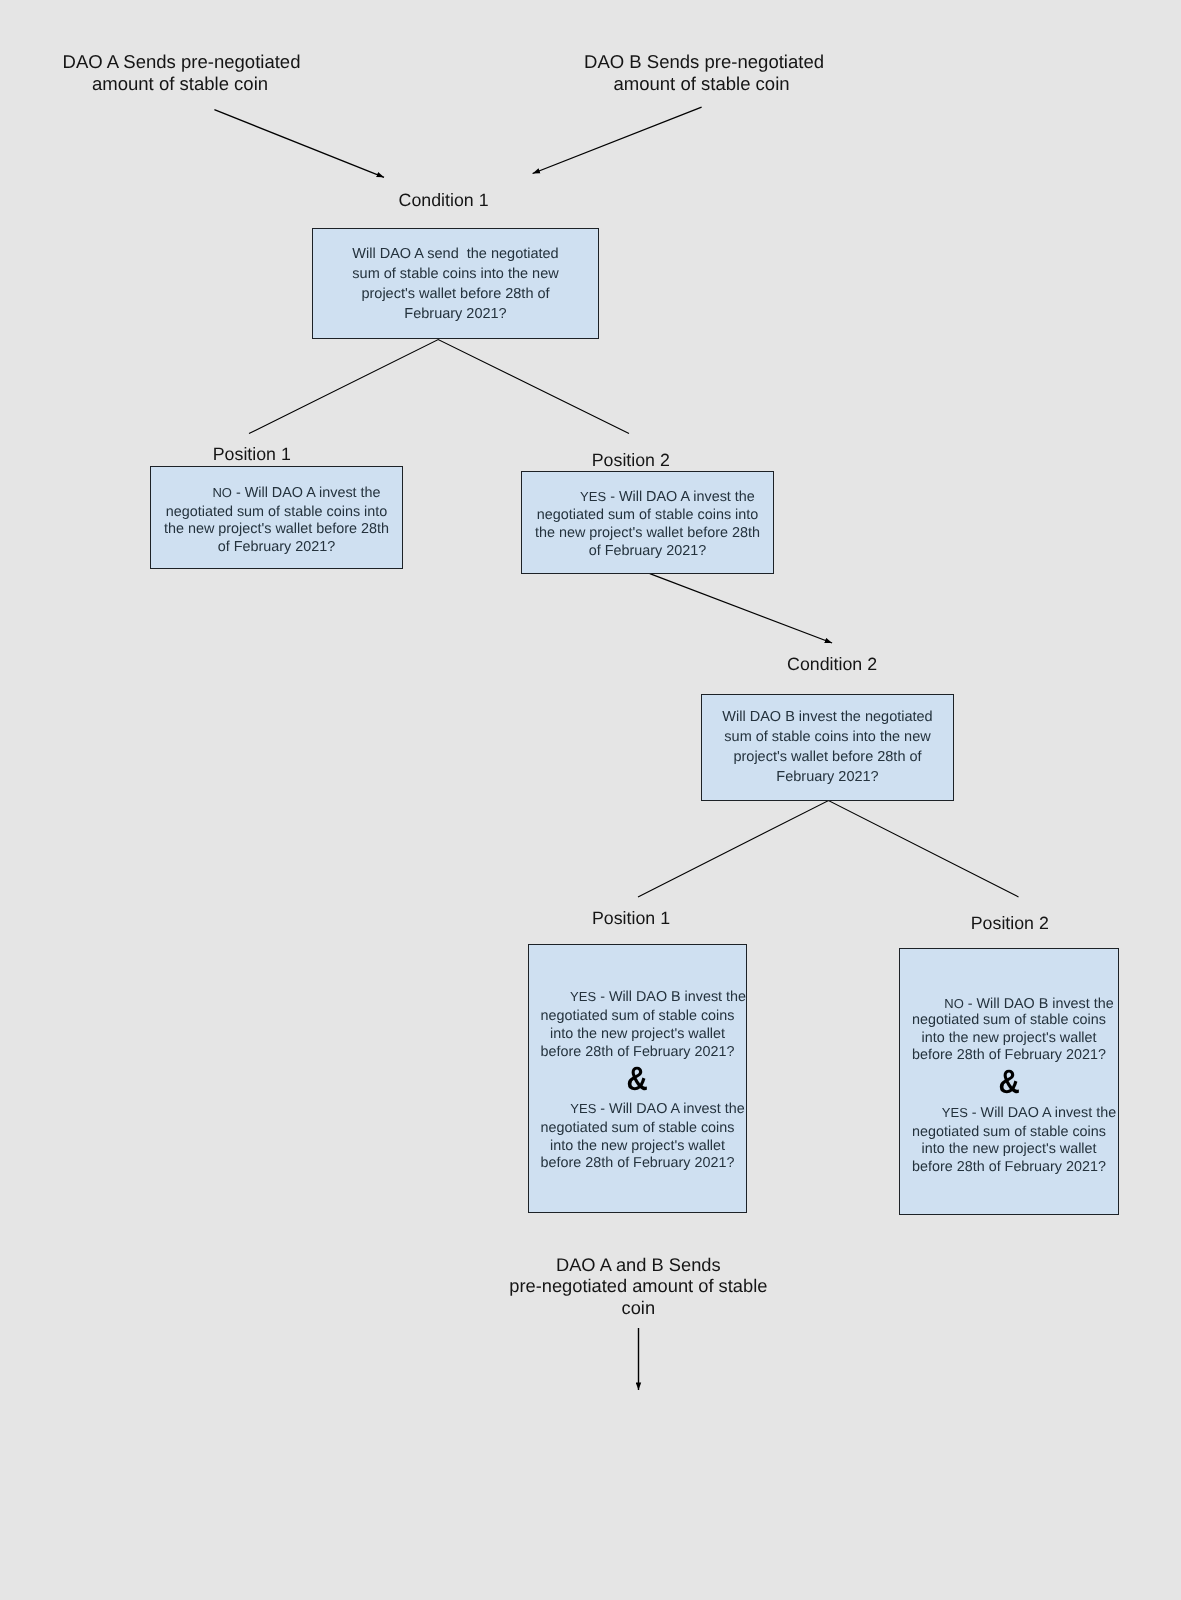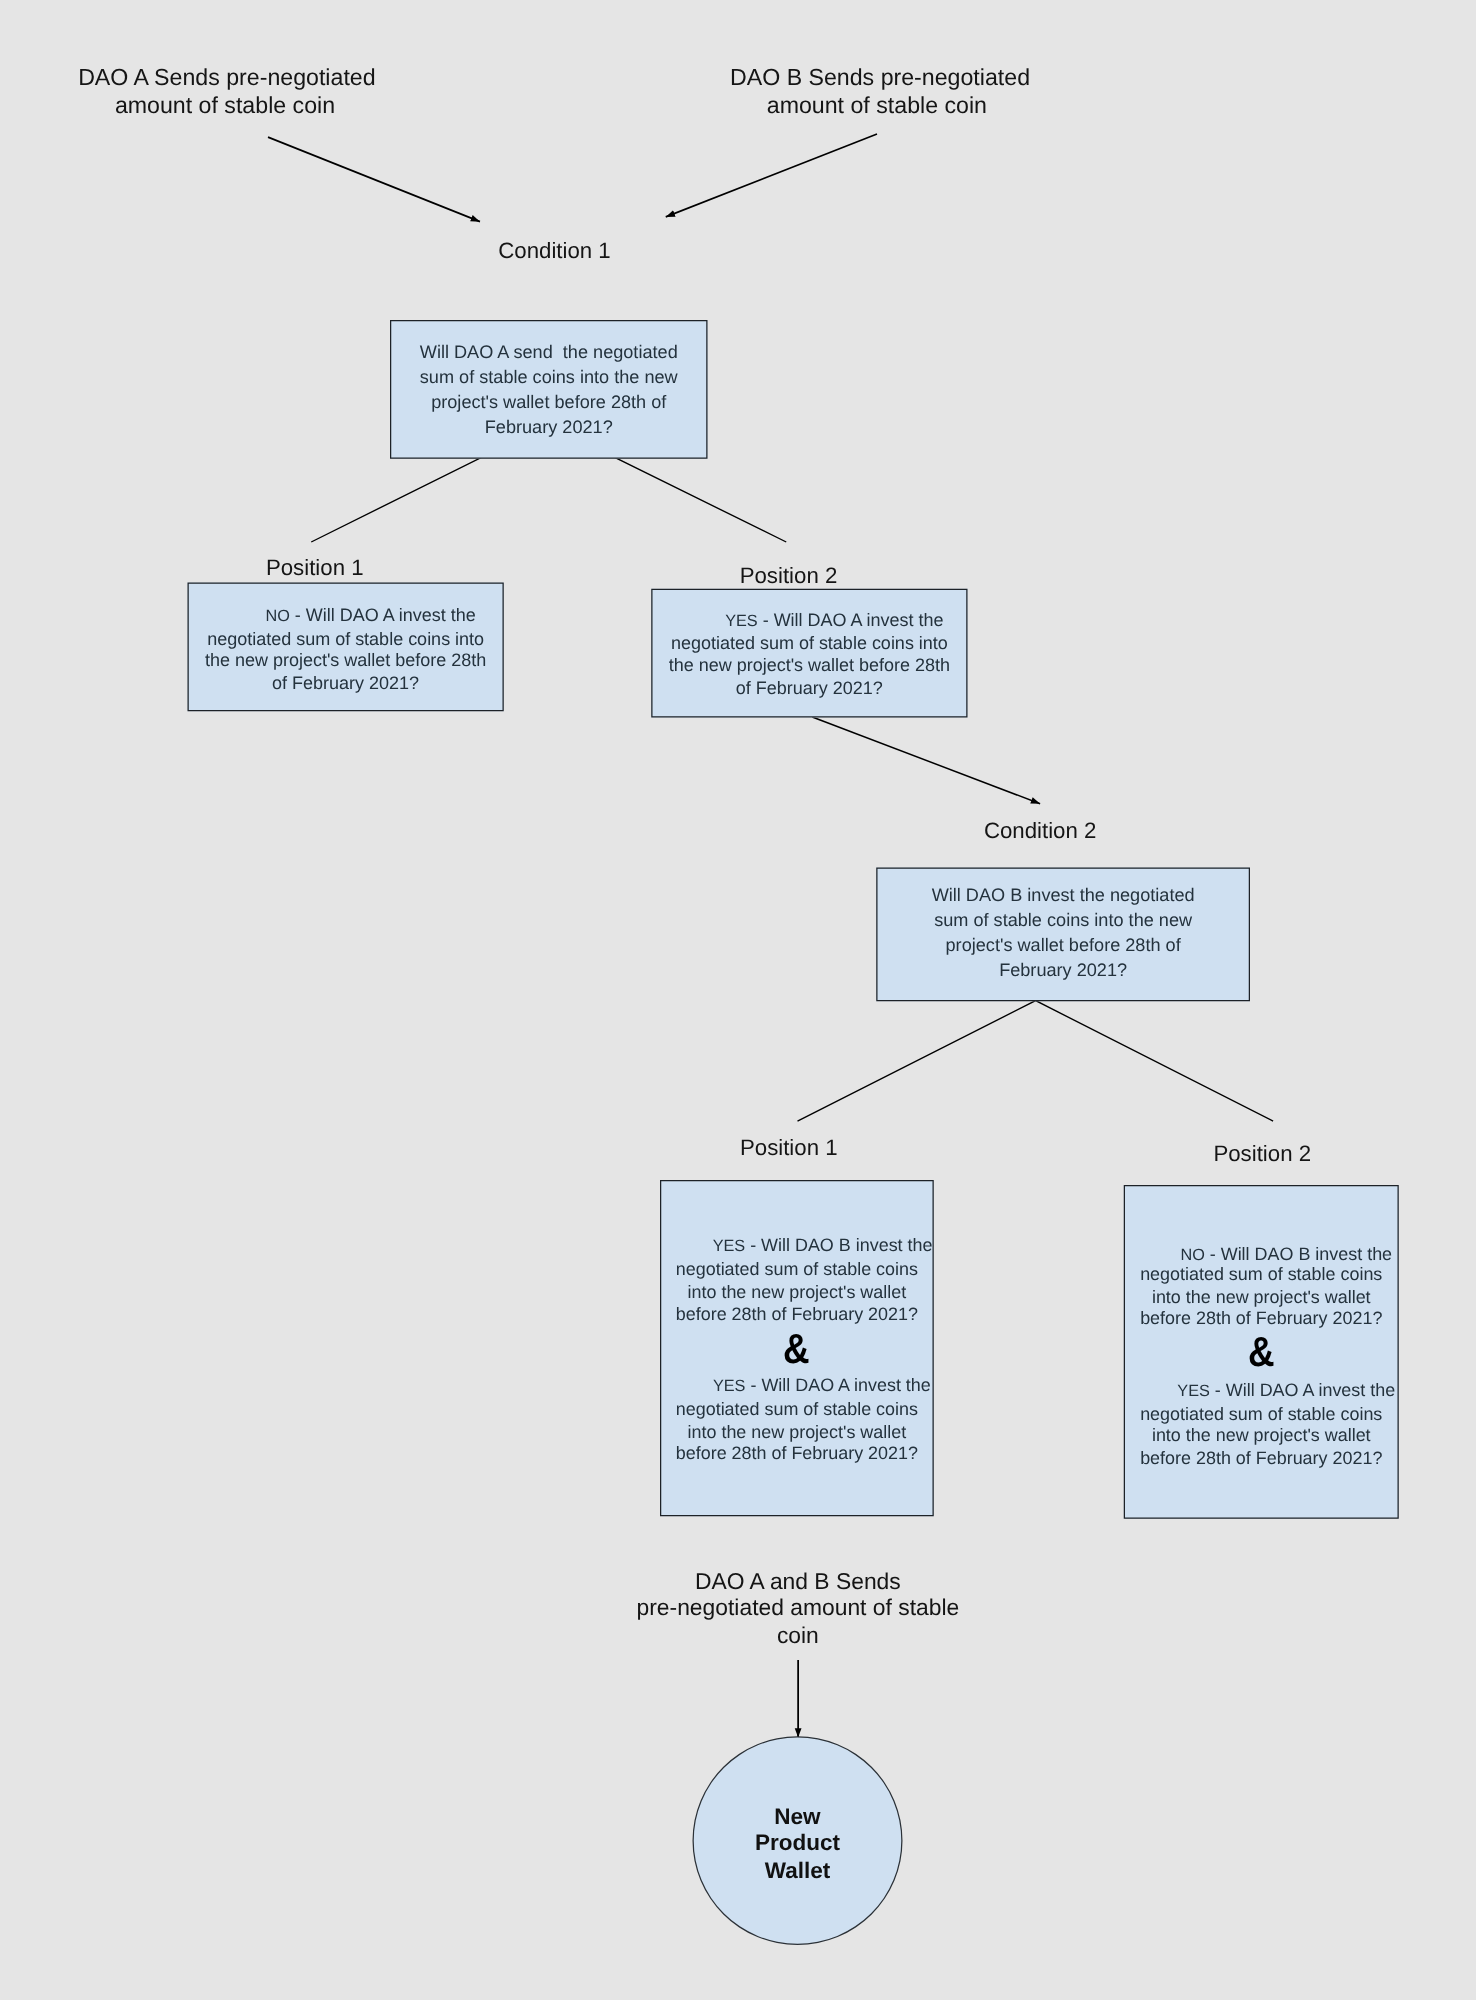--- a/index.html
+++ b/index.html
@@ -90,21 +90,21 @@
   </div>
 
   <div class="label" style="left:584px; top:0; width:235px; font-size:18.55px;">
     <div class="line" style="top: 62.333px;">DAO B Sends pre-negotiated</div>
     <div class="line" style="top: 83.933px;">amount of stable coin</div>
   </div>
 
   <div class="label" style="left:343.6px; top:0; width:200px; font-size:17.8px;">
     <div class="line" style="top: 199.662px;">Condition 1</div>
   </div>
-  <div class="node" style="left:312px; top:228px; width:254px; height:111px; font-size:14.5px;margin-top:28px;">
+  <div class="node" style="left:312px; top:228px; width:287px; height:111px; font-size:14.5px;">
     <div class="line" style="top: 24.9702px;">Will DAO A send  the negotiated</div>
     <div class="line" style="top: 44.8702px;">sum of stable coins into the new</div>
     <div class="line" style="top: 64.7702px;">project's wallet before 28th of</div>
     <div class="line" style="top: 84.6702px;">February 2021?</div>
   </div>
 
   <div class="label" style="left:151.8px; top:0; width:200px; font-size:17.8px;">
     <div class="line" style="top: 453.762px;">Position 1</div>
   </div>
   <div class="node" style="left:150px; top:466px; width:253px; height:103px; font-size:14.4px;">
@@ -120,21 +120,21 @@
   <div class="node" style="left:521px; top:471px; width:253px; height:103px; font-size:14.4px;">
     <div class="line" style="top: 24.6008px;"><span class="big">YES</span> <span>- Will DAO A invest the</span></div>
     <div class="line" style="top: 43.4008px;">negotiated sum of stable coins into</div>
     <div class="line" style="top: 61.2008px;">the new project's wallet before 28th</div>
     <div class="line" style="top: 79.0008px;">of February 2021?</div>
   </div>
 
   <div class="label" style="left:732.1px; top:0; width:200px; font-size:17.8px;">
     <div class="line" style="top: 663.662px;">Condition 2</div>
   </div>
-  <div class="node" style="left:701px; top:694px; width:299px; height:107px; font-size:14.5px;">
+  <div class="node" style="left:701px; top:694px; width:253px; height:107px; font-size:14.5px;">
     <div class="line" style="top: 22.4702px;">Will DAO B invest the negotiated</div>
     <div class="line" style="top: 42.2702px;">sum of stable coins into the new</div>
     <div class="line" style="top: 62.0703px;">project's wallet before 28th of</div>
     <div class="line" style="top: 81.8702px;">February 2021?</div>
   </div>
 
   <div class="label" style="left:531px; top:0; width:200px; font-size:17.8px;">
     <div class="line" style="top: 917.962px;">Position 1</div>
   </div>
   <div class="node" style="left:528px; top:944px; width:219px; height:269px; font-size:14.35px;">
@@ -163,19 +163,14 @@
     <div class="line" style="top: 200.216px;">into the new project's wallet</div>
     <div class="line" style="top: 217.916px;">before 28th of February 2021?</div>
   </div>
 
   <div class="label" style="left:497.8px; top:0; width:281px; font-size:18.3px;">
     <div class="line" style="top: 1264.71px;">DAO A and B Sends</div>
     <div class="line" style="top: 1286.41px;">pre-negotiated amount of stable</div>
     <div class="line" style="top: 1308.11px;">coin</div>
   </div>
 
-  <div class="circle" style="left:554px; top:1389px; width:168px; height:167px; font-size:18px;">
-    <div class="line" style="top: 62.501px;">New</div>
-    <div class="line" style="top: 84.301px;">Product</div>
-    <div class="line" style="top: 106.101px;">Wallet</div>
-  </div>
 
 </div>
 
 </body></html>

